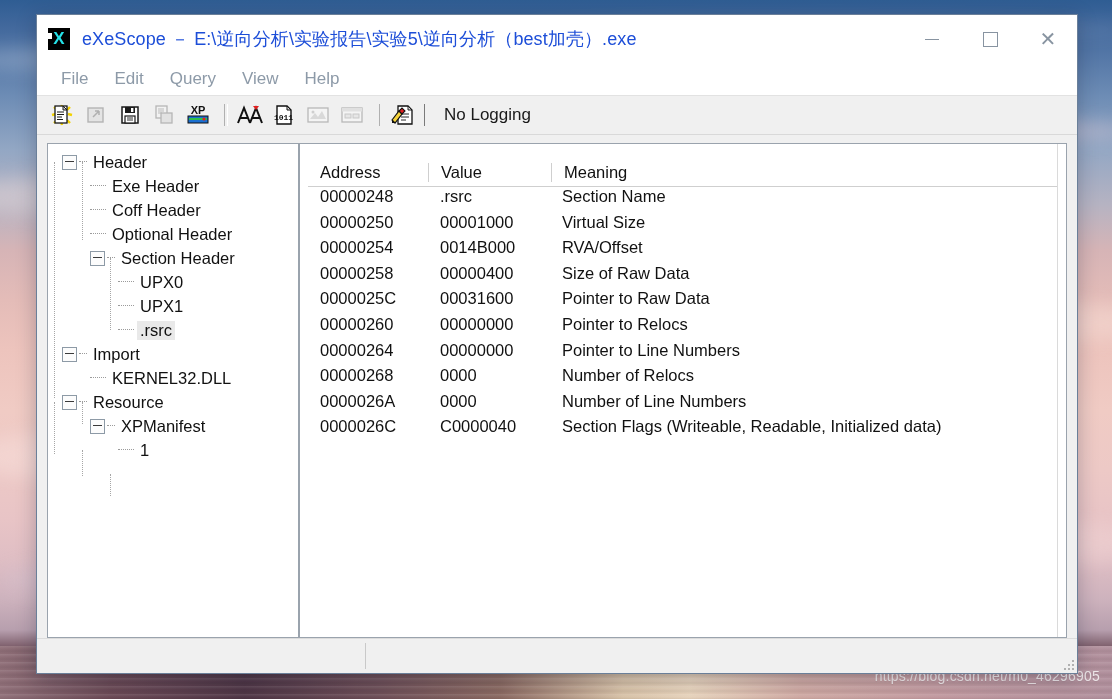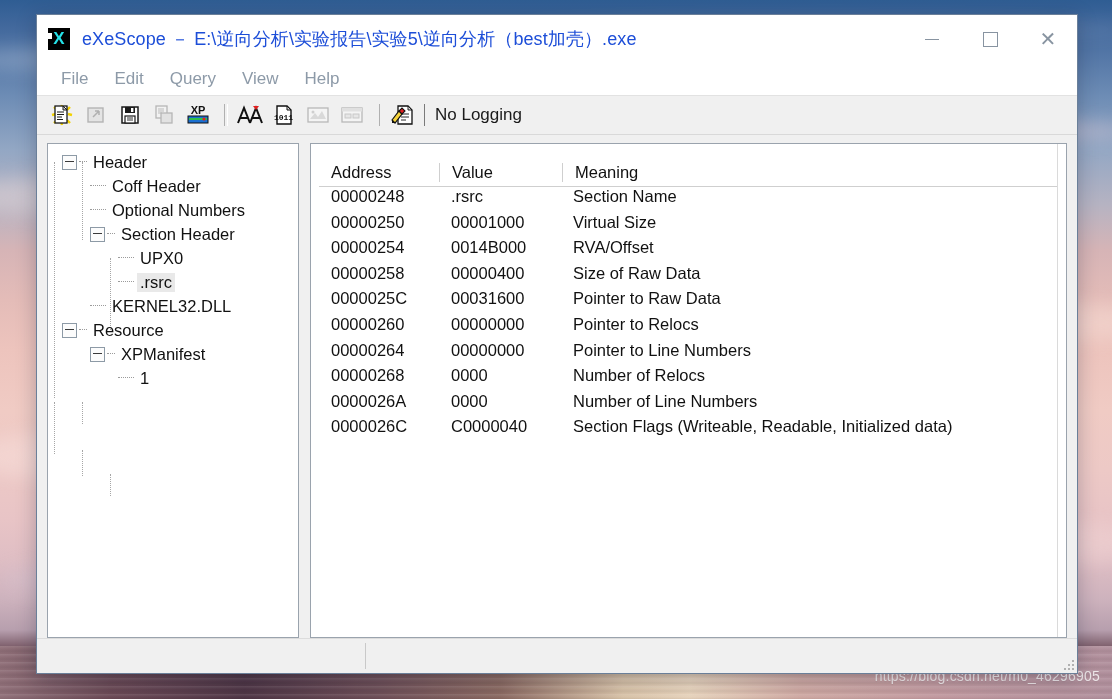--- a/index.html
+++ b/index.html
@@ -140,38 +140,37 @@
     padding-left: 10px;
     border-bottom: 1px solid #d9d9d9;
   }
   .tb-btn {
     width: 30px; height: 30px; margin-right: 4px;
     display: flex; align-items: center; justify-content: center;
   }
   .tb-sep { width: 2px; height: 22px; border-left: 1px solid #b0b0b0; border-right: 1px solid #ffffff; margin: 0 7px; }
   .tb-sep-thin { width: 1px; height: 22px; background: #b0b0b0; margin: 0 8px; }
   .logging-label {
-    font-size: 17px; color: #1a1a1a; margin-left: 4px;
+    font-size: 17px; color: #1a1a1a; margin-left: 13px;
     font-family: "Liberation Sans", sans-serif;
   }
   .log-divider { width:1px; height:22px; background:#7a7a7a; margin: 0 6px 0 2px; }
 
   
   .workspace {
     flex: 1 1 auto;
     display: flex;
     padding: 8px 10px 0 10px;
     background: #f0f0f0;
     min-height: 0;
   }
   .tree-panel {
     width: 250px; flex: none;
     background: #ffffff;
     border: 1px solid #9aa3ad;
-    margin-right: 11px;
     overflow: hidden;
     position: relative;
   }
   .list-panel {
     flex: 1 1 auto;
     background: #ffffff;
     border: 1px solid #9aa3ad;
     position: relative;
     overflow: hidden;
   }
@@ -411,38 +410,51 @@
         <div class="vline" style="left:34px; top:258px; height:22px;"></div>
         <div class="vline" style="left:34px; top:306px; height:26px;"></div>
         <div class="vline" style="left:62px; top:330px; height:22px;"></div>
       <div class="tnode indent1">
             <span class="expander"></span>
             <span class="dots" style="width: 8px;"></span>
             <span class="lbl">Header</span>
           </div>
           <div class="tnode indent2">
             <span class="dots"></span>
+            <span class="lbl">Exe Header</span>
+          </div>
+          <div class="tnode indent2">
+            <span class="dots"></span>
             <span class="lbl">Coff Header</span>
           </div>
           <div class="tnode indent2">
             <span class="dots"></span>
-            <span class="lbl">Optional Numbers</span>
+            <span class="lbl">Optional Header</span>
           </div>
           <div class="tnode indent2">
             <span class="expander"></span>
             <span class="dots" style="width: 8px;"></span>
             <span class="lbl">Section Header</span>
           </div>
           <div class="tnode indent3">
             <span class="dots"></span>
             <span class="lbl">UPX0</span>
           </div>
+          <div class="tnode indent3">
+            <span class="dots"></span>
+            <span class="lbl">UPX1</span>
+          </div>
           <div class="tnode indent3 selected">
             <span class="dots"></span>
             <span class="lbl">.rsrc</span>
+          </div>
+          <div class="tnode indent1">
+            <span class="expander"></span>
+            <span class="dots" style="width: 8px;"></span>
+            <span class="lbl">Import</span>
           </div>
           <div class="tnode indent2">
             <span class="dots"></span>
             <span class="lbl">KERNEL32.DLL</span>
           </div>
           <div class="tnode indent1">
             <span class="expander"></span>
             <span class="dots" style="width: 8px;"></span>
             <span class="lbl">Resource</span>
           </div>

